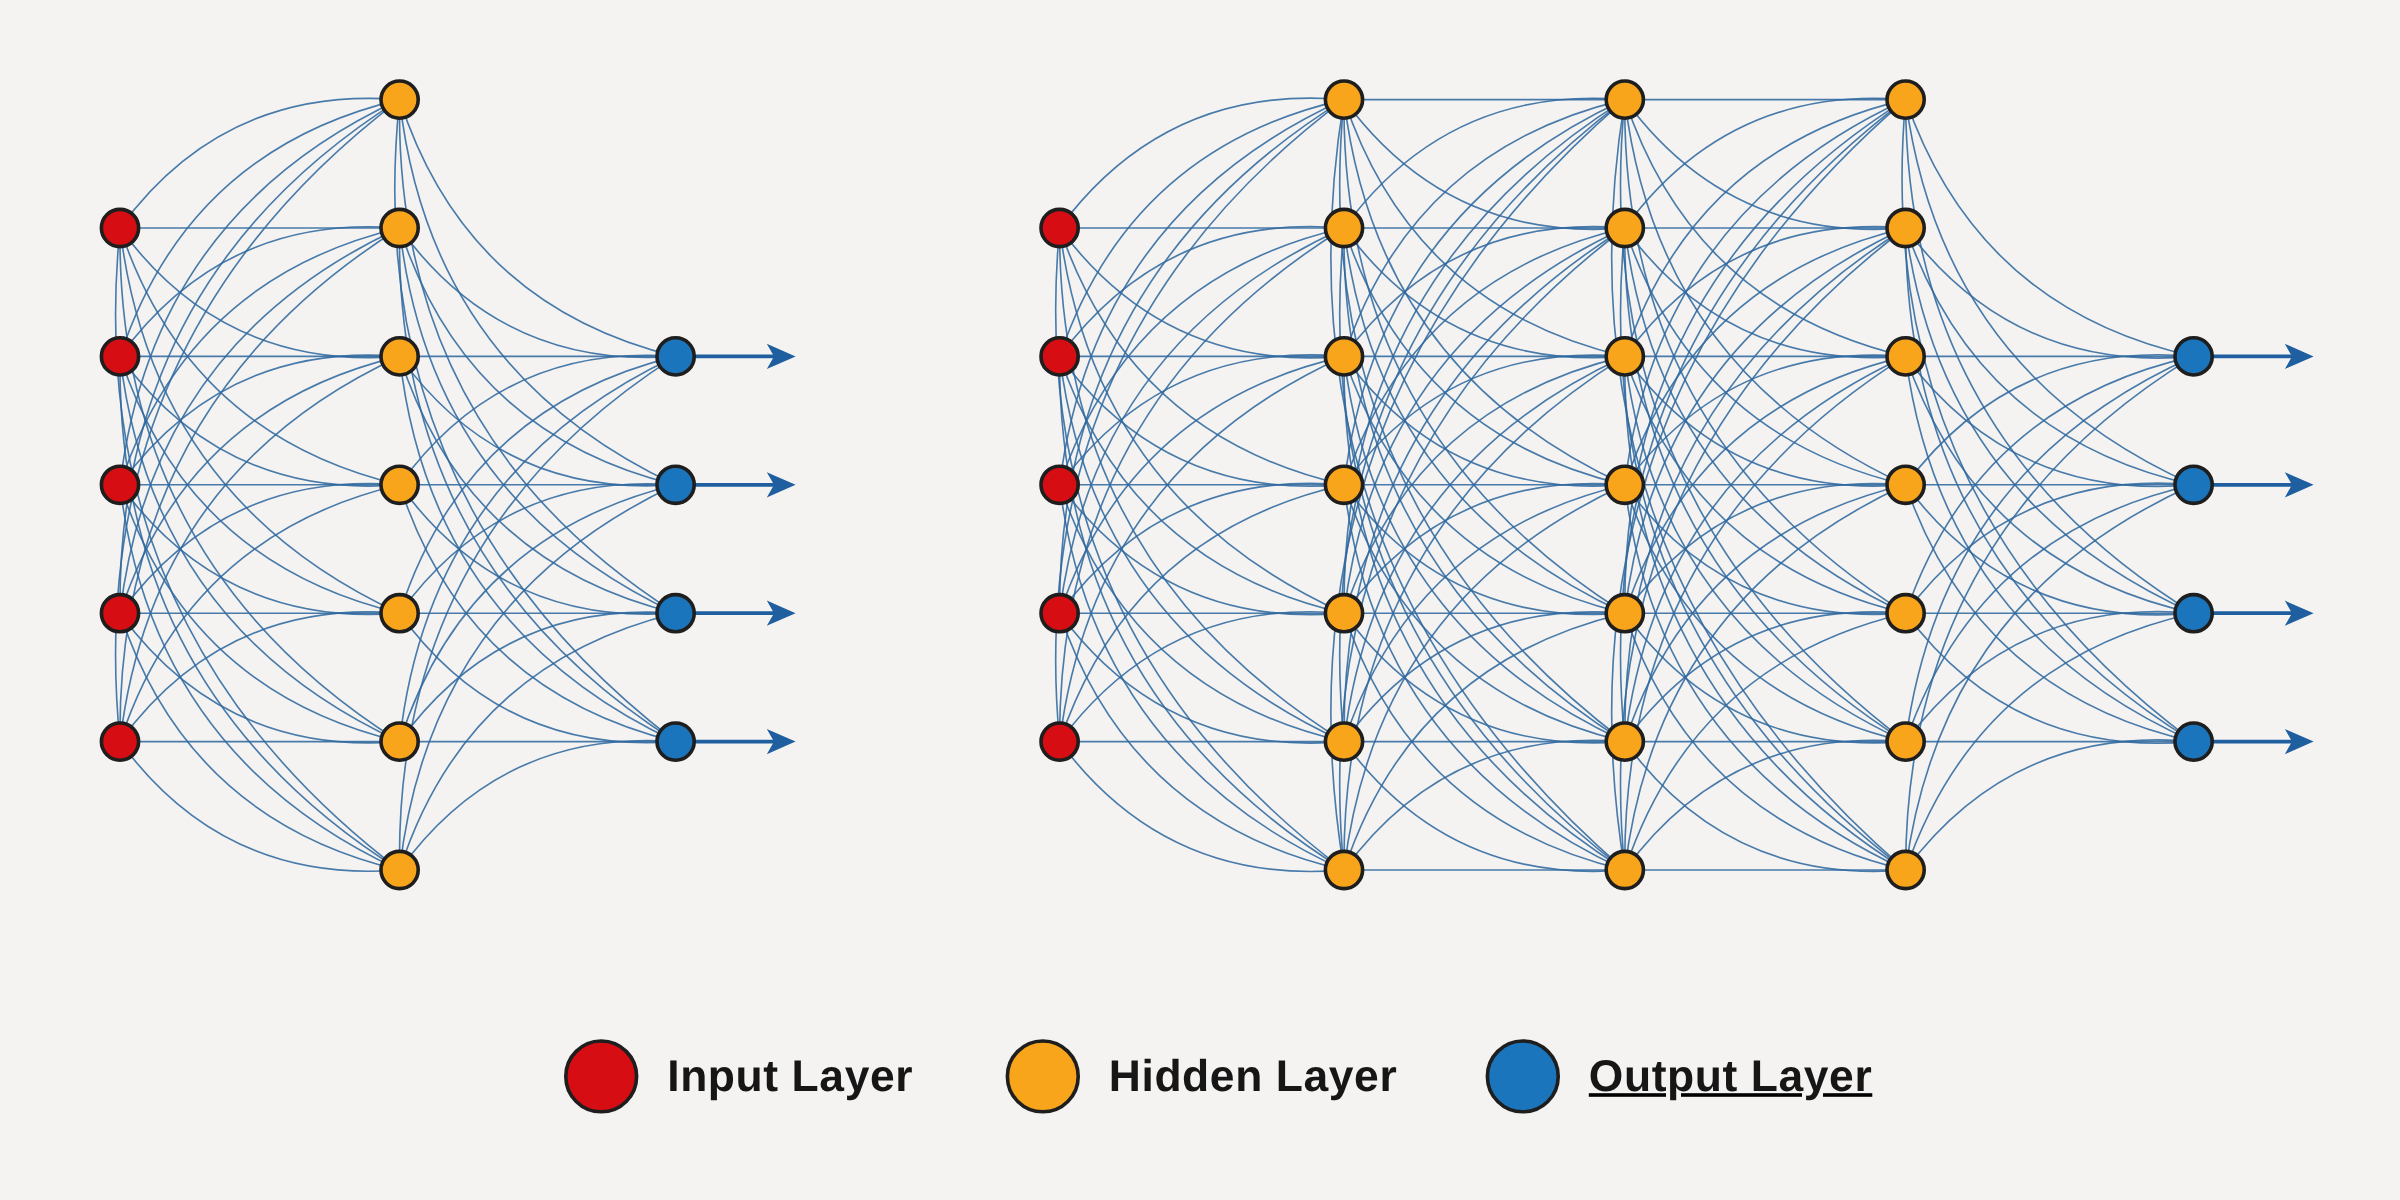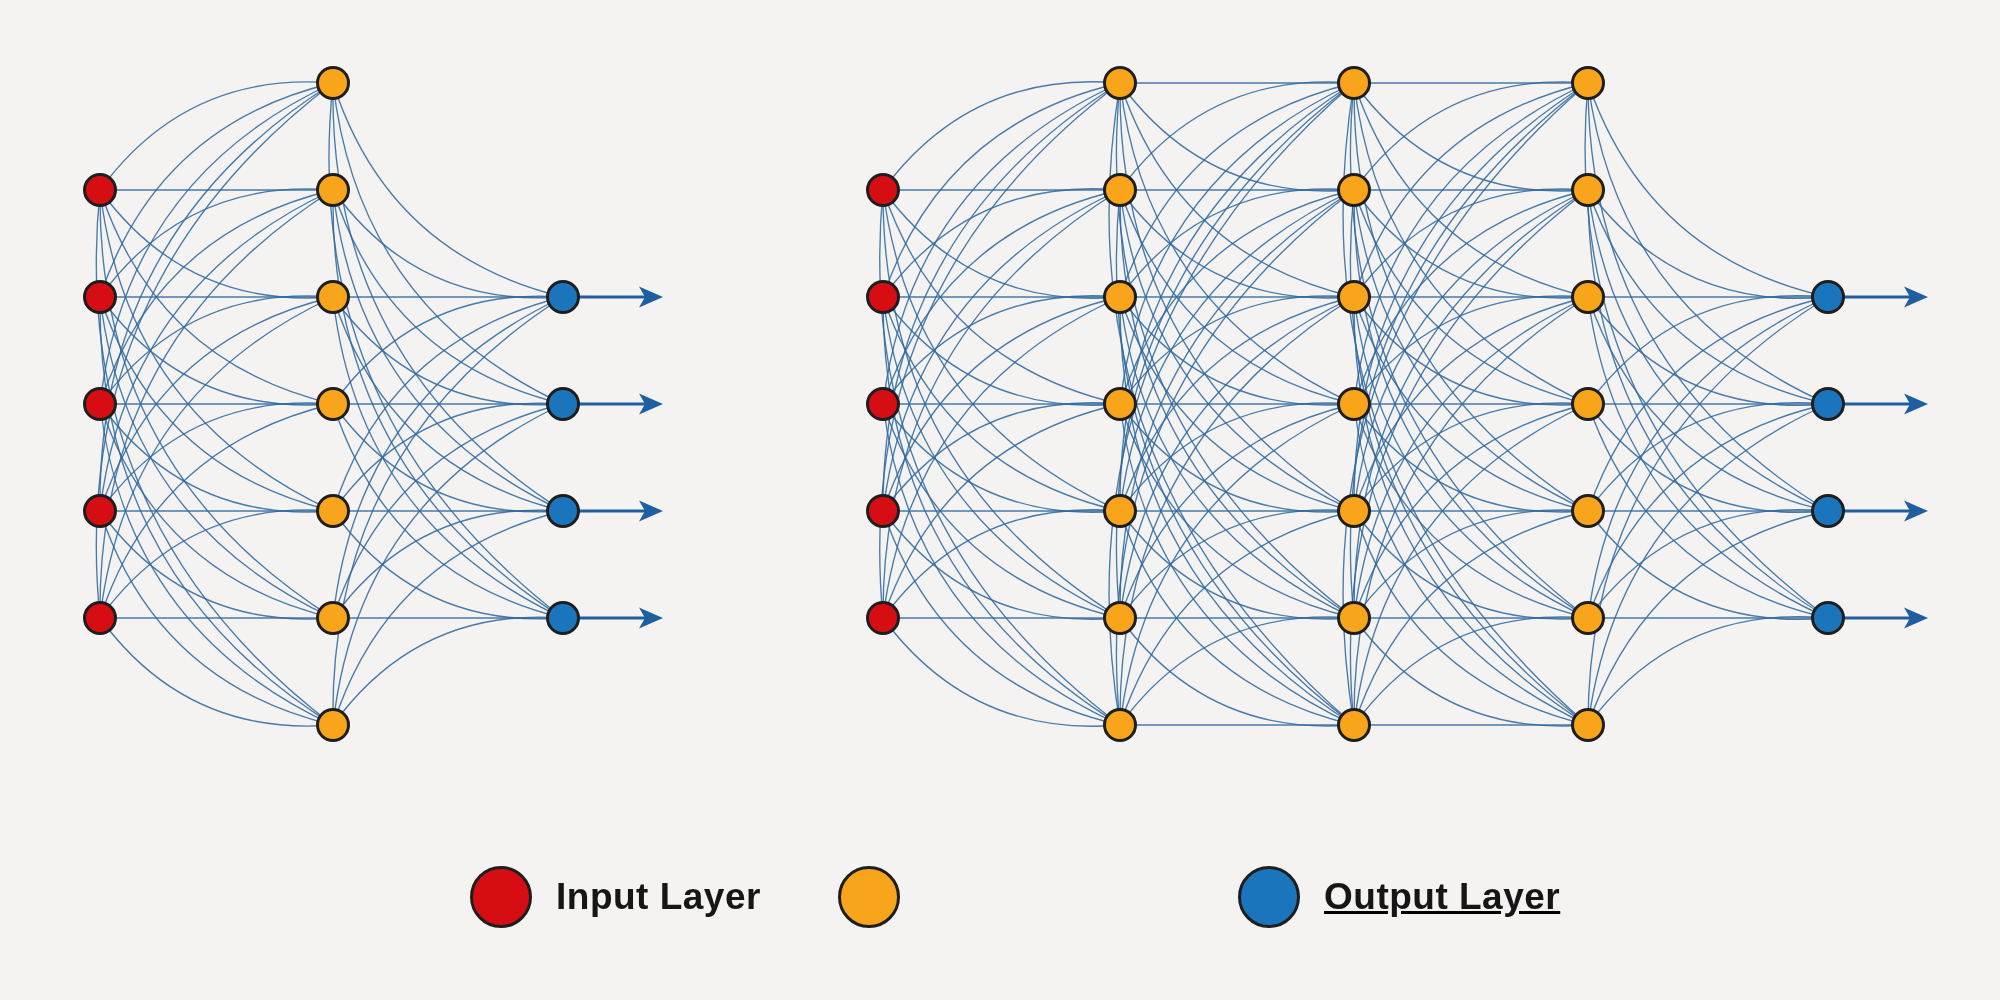--- a/index.html
+++ b/index.html
@@ -354,19 +354,20 @@
       <circle cx="1828" cy="618" r="15.5" fill="#1b75bc" stroke="#1e1e1e" stroke-width="3"></circle>
     </svg>
 
   <div class="legend">
     <div class="legend-item li-1">
       <span class="legend-swatch" style="background: rgb(214, 13, 18);"></span>
       <span class="legend-label">Input Layer</span>
     </div>
     <div class="legend-item li-2">
       <span class="legend-swatch" style="background: rgb(249, 165, 27);"></span>
+      <span class="legend-label">Hidden Layer</span>
     </div>
     <div class="legend-item li-3">
       <span class="legend-swatch" style="background: rgb(27, 117, 188);"></span>
       <span class="legend-label">Output Layer</span>
     </div>
   </div>
 </div>
 
 </body></html>

